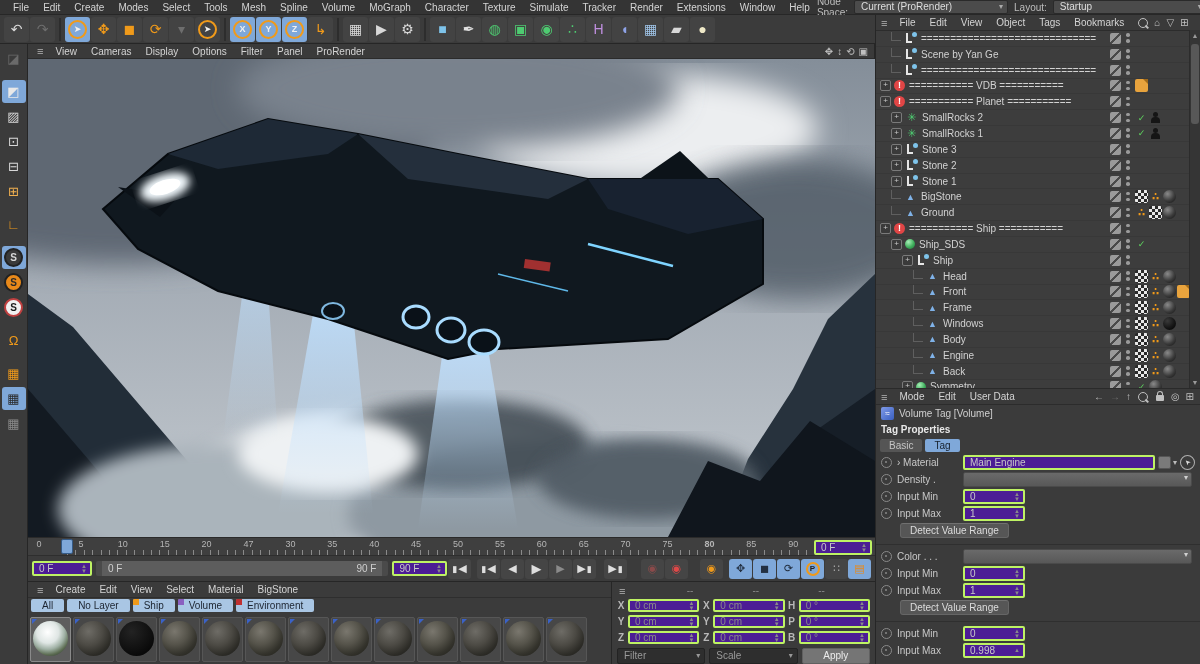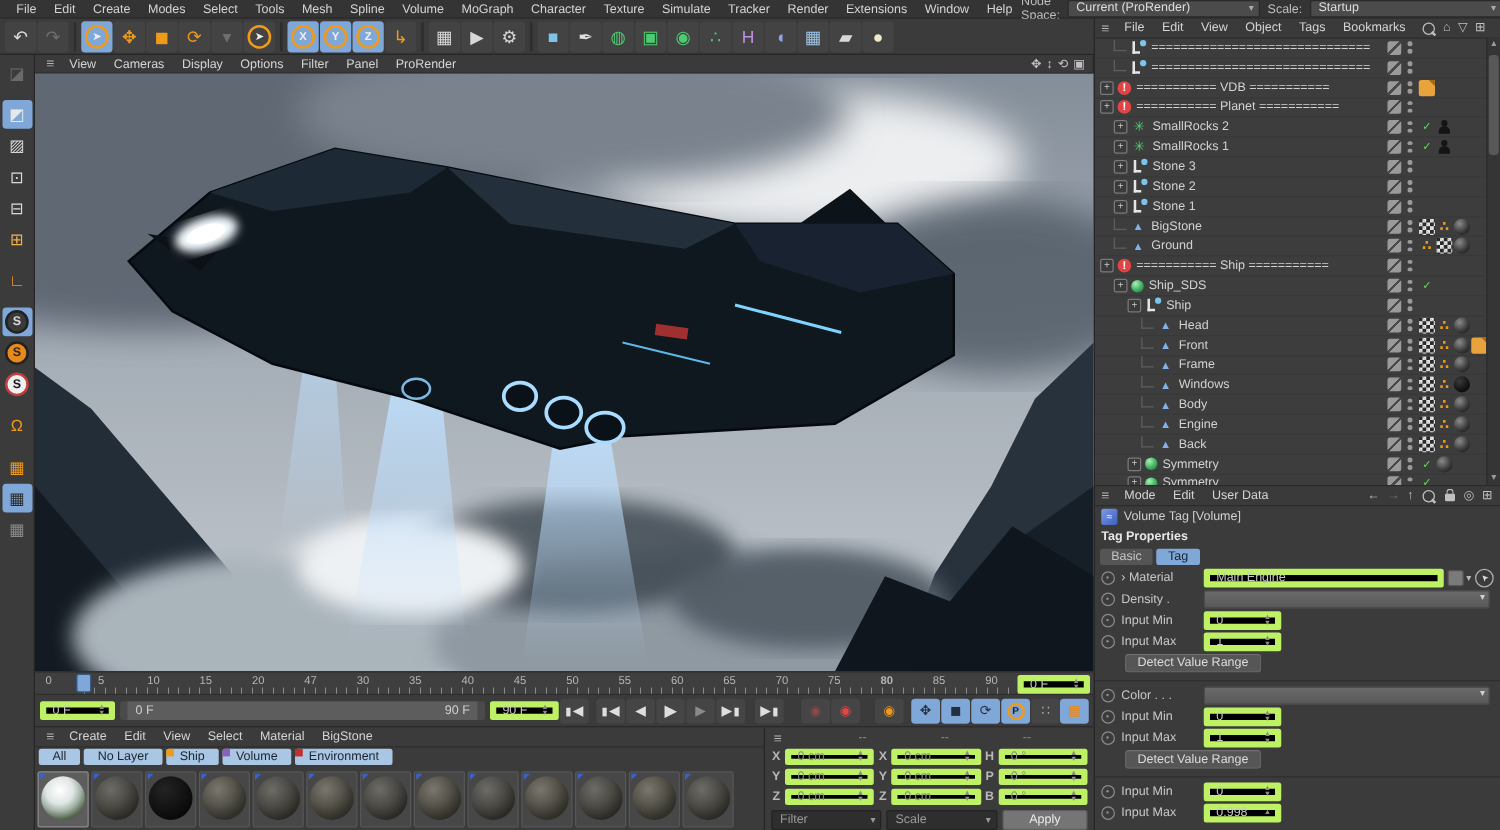--- a/index.html
+++ b/index.html
@@ -39,21 +39,21 @@
   
   #ruler{left:28px;top:537px;width:847px;height:19px;background:#3f3f3f;border-top:1px solid #2a2a2a;border-bottom:1px solid #2e2e2e;box-sizing:border-box;position:absolute}
   .tick{position:absolute;top:1px;transform:translateX(-50%);color:#b5b5b5;font-size:9px}
   #ruler-minor{position:absolute;left:39px;top:12px;width:756px;height:5px;
      background:repeating-linear-gradient(90deg,#8a8a8a 0,#8a8a8a 1px,transparent 1px,transparent 8.4px)}
   #playhead{position:absolute;left:33px;top:1px;width:12px;height:15px;background:#7fa8d9;border:1px solid #355a86;border-radius:2px;box-sizing:border-box}
   #ruler-frame-field{position:absolute;right:3px;top:2px;width:58px}
 
   
   #transport{left:28px;top:556px;width:847px;height:26px;background:#3b3b3b;display:flex;align-items:center;padding:0 4px;box-sizing:border-box;position:absolute;border-bottom:1px solid #262626}
-  .fld{background:#000000;border:5px solid #bef264;border-radius:2px;height:15px;display:flex;align-items:center;padding:0 3px 0 5px;color:#c8c8c8;box-sizing:border-box}
+  .fld{background:#4c1d95;border:2px solid #bef264;border-radius:2px;height:15px;display:flex;align-items:center;padding:0 3px 0 5px;color:#c8c8c8;box-sizing:border-box}
   .spin{margin-left:auto;color:#8a8a8a;font-size:6px;line-height:5px;display:flex;flex-direction:column;padding-left:3px}
   #range{width:330px;height:15px;background:#4a4a4a;border-radius:2px;margin:0 4px;position:relative;overflow:hidden}
   #range-inner{position:absolute;left:6px;right:6px;top:0;bottom:0;background:#5d5d5d;display:flex;align-items:center;justify-content:space-between;padding:0 6px;color:#cfcfcf}
   .tpbtn{width:23px;height:20px;background:#454545;border-radius:3px;margin-left:1px;display:flex;align-items:center;justify-content:center;font-size:11px;color:#dedede;flex:none;position:relative}
   .tpbtn.active{background:#7fa8d9;color:#222}
   .tpbtn .barl::before{content:"▮";font-size:9px;margin-right:1px}
   .tpbtn .barr::after{content:"▮";font-size:9px;margin-left:1px}
   .ringo{width:14px;height:14px;border:2px solid #f09a1a;border-radius:50%;display:flex;align-items:center;justify-content:center;font-size:8px;font-weight:bold;color:#222;box-sizing:border-box}
 
   
@@ -166,21 +166,21 @@
       <span class="mitem">Simulate</span>
       <span class="mitem">Tracker</span>
       <span class="mitem">Render</span>
       <span class="mitem">Extensions</span>
       <span class="mitem">Window</span>
       <span class="mitem">Help</span>
     </span>
   <span id="menubar-right">
     <span class="mini-label">Node Space:</span>
     <span class="mini-select">Current (ProRender)</span>
-    <span class="mini-label">Scale:</span>
+    <span class="mini-label">Layout:</span>
     <span class="mini-select">Startup</span>
   </span>
 </div>
 
 <div id="toolbar" class="abs">
     <div class="tbtn" style="color: rgb(218, 218, 218);">↶</div>
     <div class="tbtn" style="color: rgb(110, 110, 110);">↷</div>
     <span class="tsep"></span>
     <div class="tbtn active">
       <span class="ring">➤</span>
@@ -615,20 +615,28 @@
         <span class="oelbow"></span>
         <span class="oic ic-null"></span>
         <span class="olabel">==============================</span>
         <span class="obox"></span>
         <span class="odots"></span>
         <span class="otags"></span>
       </div>
       <div class="orow" style="padding-left: 15px;">
         <span class="oelbow"></span>
         <span class="oic ic-null"></span>
+        <span class="olabel">Scene by Yan Ge</span>
+        <span class="obox"></span>
+        <span class="odots"></span>
+        <span class="otags"></span>
+      </div>
+      <div class="orow" style="padding-left: 15px;">
+        <span class="oelbow"></span>
+        <span class="oic ic-null"></span>
         <span class="olabel">==============================</span>
         <span class="obox"></span>
         <span class="odots"></span>
         <span class="otags"></span>
       </div>
       <div class="orow" style="padding-left: 4px;">
         <span class="oexp">+</span>
         <span class="oic ic-warn">!</span>
         <span class="olabel">=========== VDB ===========</span>
         <span class="obox"></span>

